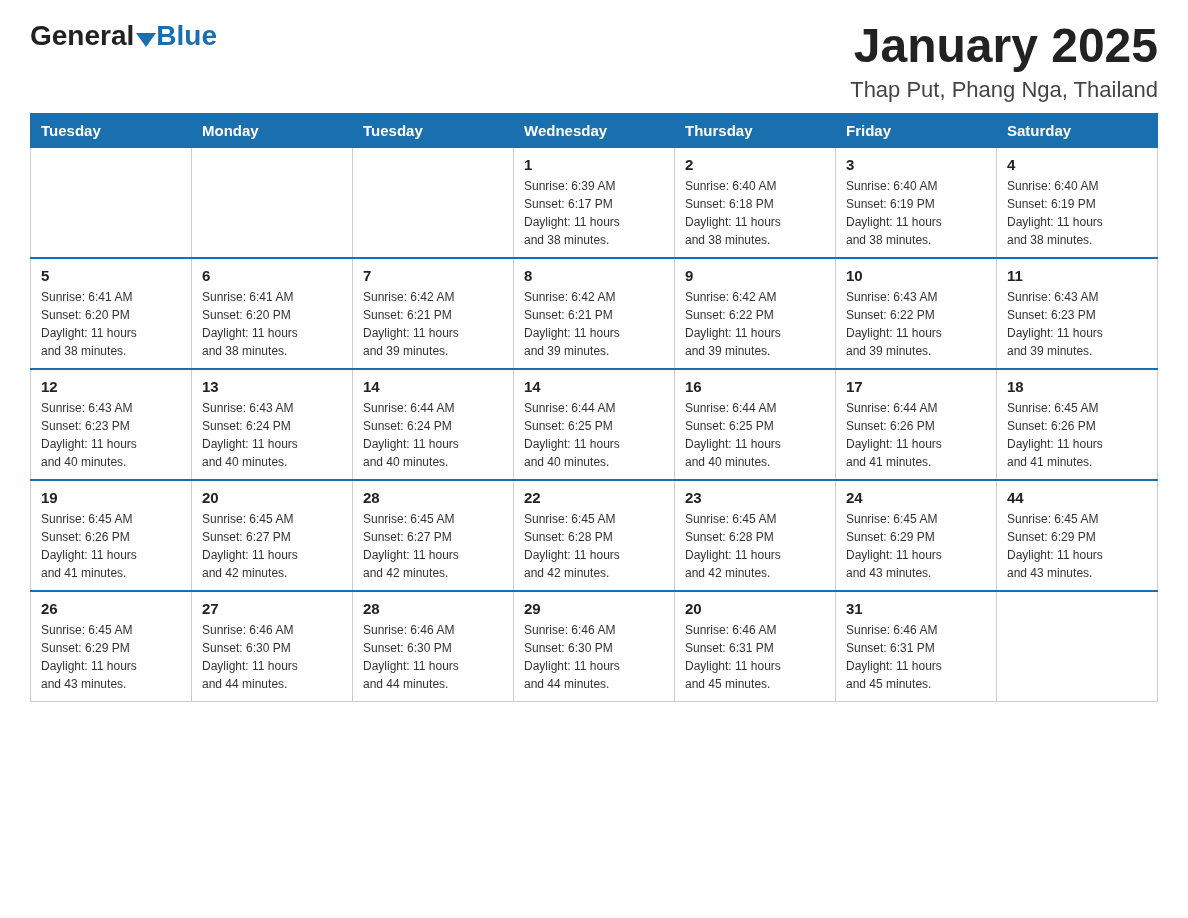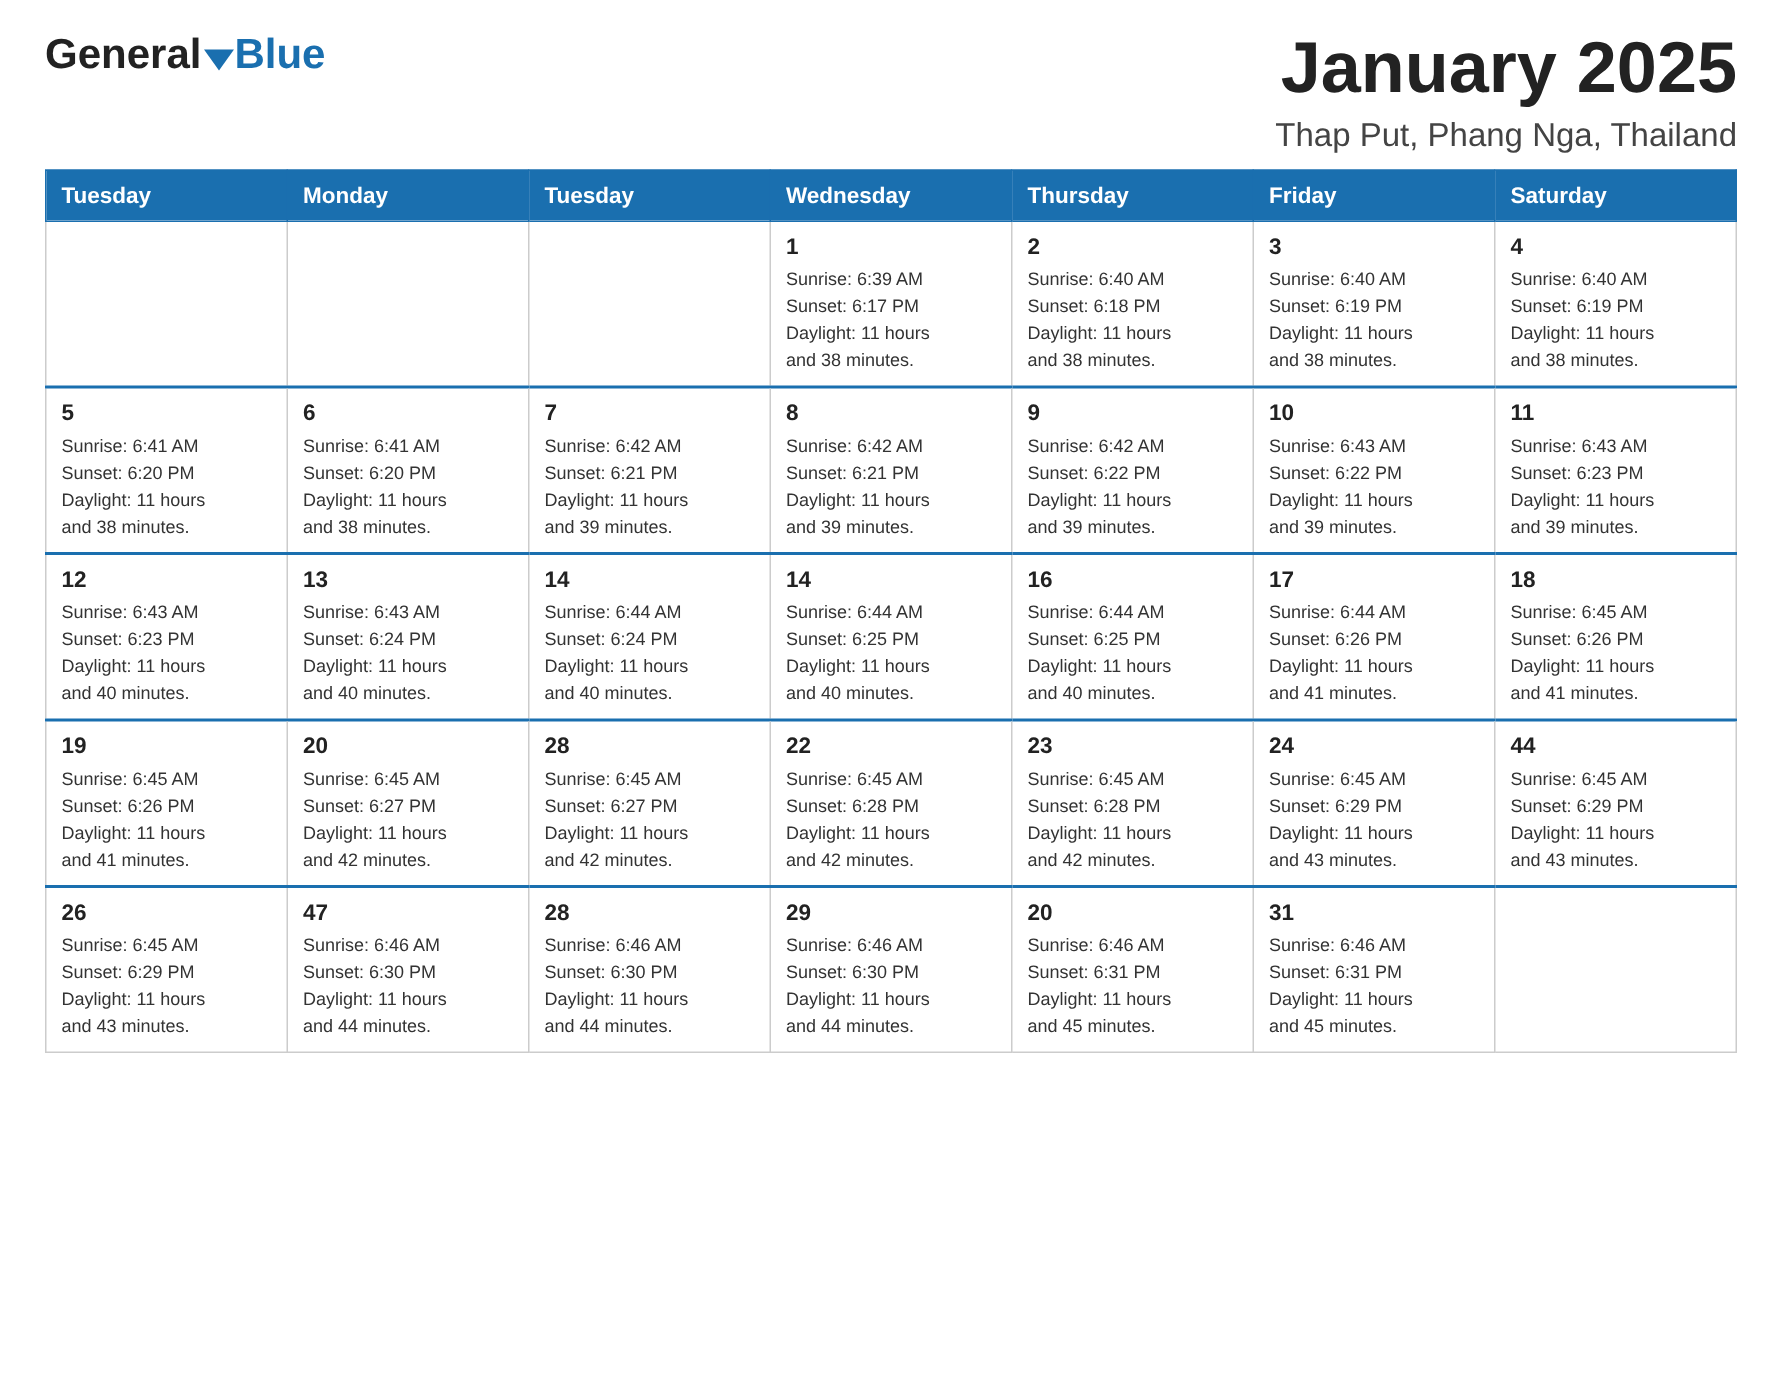--- a/index.html
+++ b/index.html
@@ -328,21 +328,21 @@
       </tr>
       <tr>
         <td>
           <span class="day-num">26</span>
           <div class="day-info" style="white-space: pre-line;">Sunrise: 6:45 AM
 Sunset: 6:29 PM
 Daylight: 11 hours
 and 43 minutes.</div>
         </td>
         <td>
-          <span class="day-num">47</span>
+          <span class="day-num">27</span>
           <div class="day-info" style="white-space: pre-line;">Sunrise: 6:46 AM
 Sunset: 6:30 PM
 Daylight: 11 hours
 and 44 minutes.</div>
         </td>
         <td>
           <span class="day-num">28</span>
           <div class="day-info" style="white-space: pre-line;">Sunrise: 6:46 AM
 Sunset: 6:30 PM
 Daylight: 11 hours

